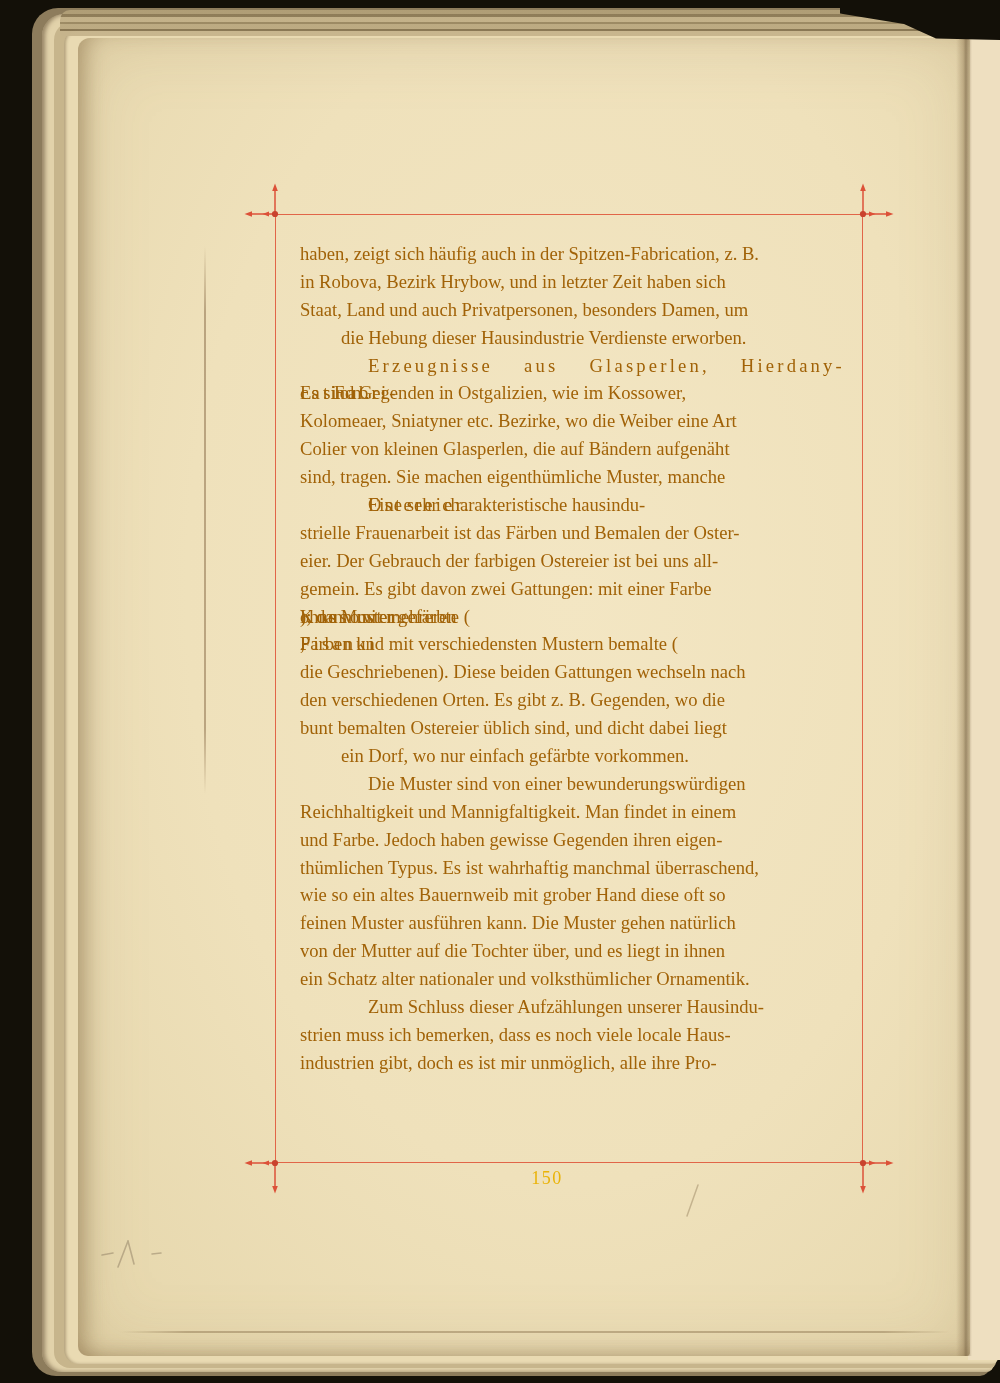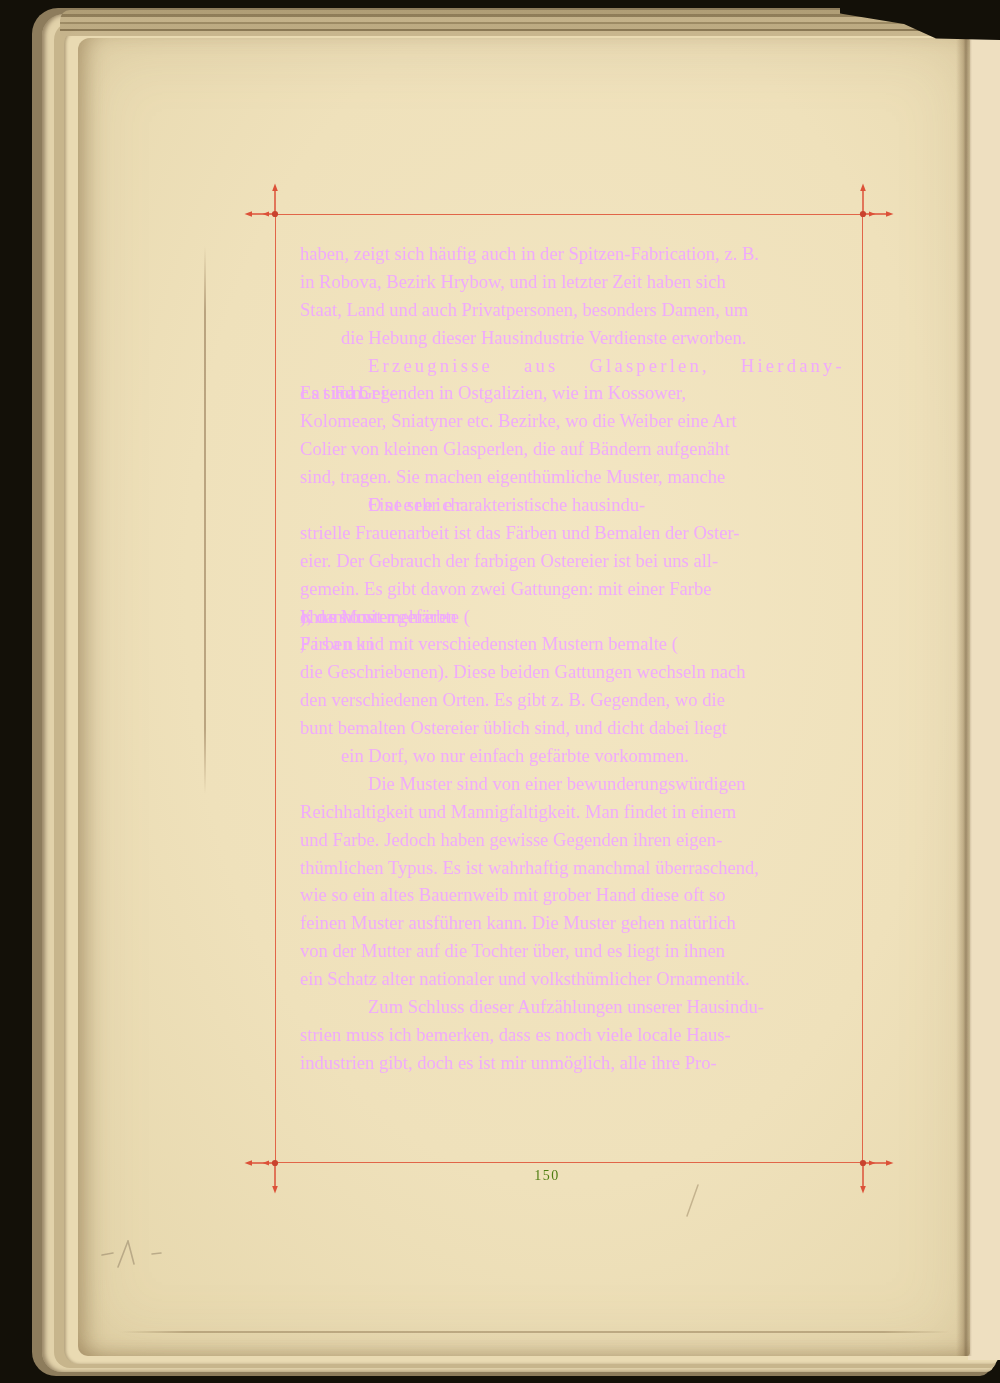--- a/index.html
+++ b/index.html
@@ -43,27 +43,27 @@
   
   .frame{left:275px;top:214px;width:588px;height:949px;border:1.6px solid rgba(223,90,62,.92);}
   .corner{width:64px;height:64px;}
   .corner svg{position:static;display:block;}
   .c-tl{left:243px;top:182px;}
   .c-tr{left:831px;top:182px;transform:scaleX(-1);}
   .c-bl{left:243px;top:1131px;transform:scaleY(-1);}
   .c-br{left:831px;top:1131px;transform:scale(-1,-1);}
 
   
-  .textblock{left:300px;top:240px;width:545px;color:#f0abfc;font-size:18.6px;line-height:27.9px;}
+  .textblock{left:300px;top:240px;width:545px;color:#a16207;font-size:18.6px;line-height:27.9px;}
   .textblock .line{position:static;height:27.9px;text-align:justify;text-align-last:justify;white-space:normal;}
   .textblock .line.nojust{text-align-last:left;margin-left:41px;}
   .textblock .line.indent{text-indent:34px;}
   .textblock .sp{letter-spacing:3.2px;word-spacing:5px;}
 
-  .pageno{left:275px;top:1168px;width:544px;text-align:center;color:#4d7c0f;font-size:14px;letter-spacing:1.5px;}
+  .pageno{left:275px;top:1168px;width:544px;text-align:center;color:#eab308;font-size:18px;letter-spacing:1.5px;}
 
   .pencil-mark{left:100px;top:1238px;width:64px;height:36px;}
   .slash-mark{left:683px;top:1183px;width:20px;height:36px;}
   .pencil-mark svg,.slash-mark svg{position:static;display:block;}
 </style>
 </head>
 <body>
 
 <div class="scene">
 

